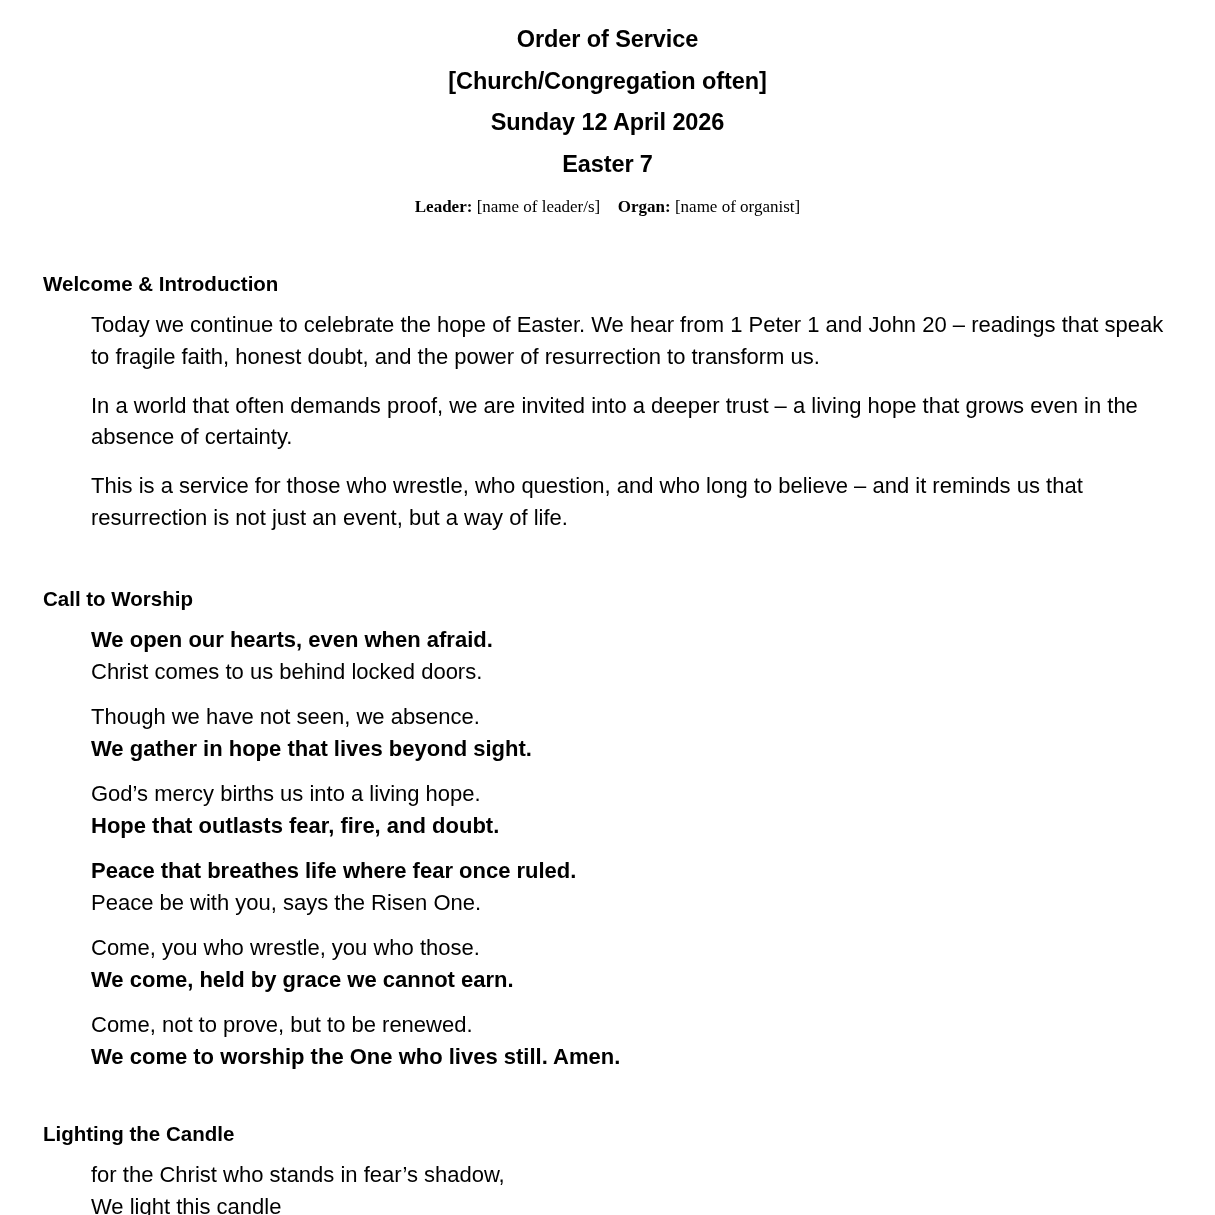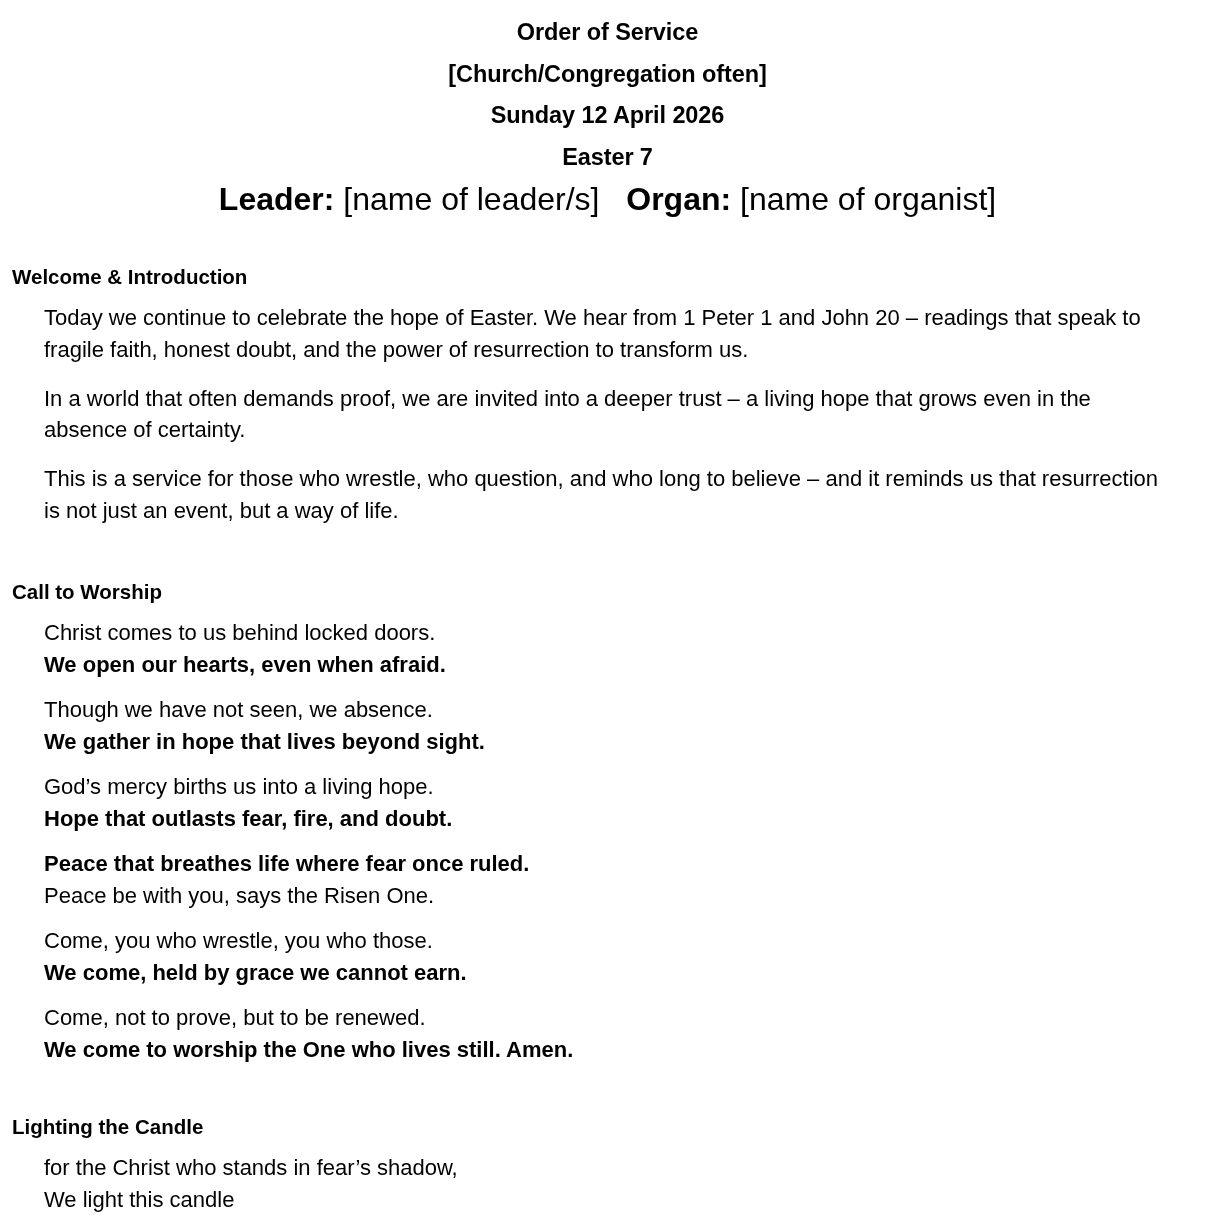--- a/index.html
+++ b/index.html
@@ -12,67 +12,68 @@
     height: 1215px;
     overflow: hidden;
     font-family: "Liberation Sans", sans-serif;
     color: #000000;
     -webkit-font-smoothing: antialiased;
   }
   .page {
     position: relative;
     width: 1215px;
     height: 1215px;
-    padding: 4px;
+    padding: 11px;
     box-sizing: border-box;
     border-radius: 21px;
   }
 
   
   .doc-header {
     text-align: center;
     padding-top: 8px;
   }
   .doc-header .hline {
     font-weight: bold;
     font-size: 23.5px;
     line-height: 41.5px;
     letter-spacing: -0.1px;
   }
   .doc-header .hline.spaced {
     line-height: 41.5px;
   }
   .credits {
-    font-size: 32px;
+    font-size: 17px;
     line-height: 41px;
     margin-top: 1px;
+    font-family: Liberation Serif, serif;
   }
   .credits .lbl {
     font-weight: bold;
   }
   .credits .val {
     font-weight: normal;
   }
   .credits .gap {
     display: inline-block;
     width: 9px;
   }
 
   
   .section {
     margin: 0;
   }
   .section-heading {
-    margin-left: 8px;
+    margin-left: 32px;
     font-weight: bold;
     font-size: 20.5px;
     line-height: 26px;
   }
   .body-block {
-    margin-left: 40px;
+    margin-left: 80px;
     margin-right: 37px;
   }
   .para {
     font-size: 22px;
     line-height: 31.5px;
     text-align: left;
     margin: 0;
   }
   .stanza {
     margin: 0;
@@ -128,22 +129,22 @@
   </div>
 
   <div class="sp-section"></div>
 
   <div class="section">
     <div class="section-heading">Call to Worship</div>
     <div class="sp-heading-to-body"></div>
     <div class="body-block">
 
       <div class="stanza">
+        <div class="vline response">We open our hearts, even when afraid.</div>
         <div class="vline">Christ comes to us behind locked doors.</div>
-        <div class="vline response">We open our hearts, even when afraid.</div>
       </div>
       <div class="sp-after-stanza"></div>
 
       <div class="stanza">
         <div class="vline">Though we have not seen, we absence.</div>
         <div class="vline response">We gather in hope that lives beyond sight.</div>
       </div>
       <div class="sp-after-stanza"></div>
 
       <div class="stanza">

